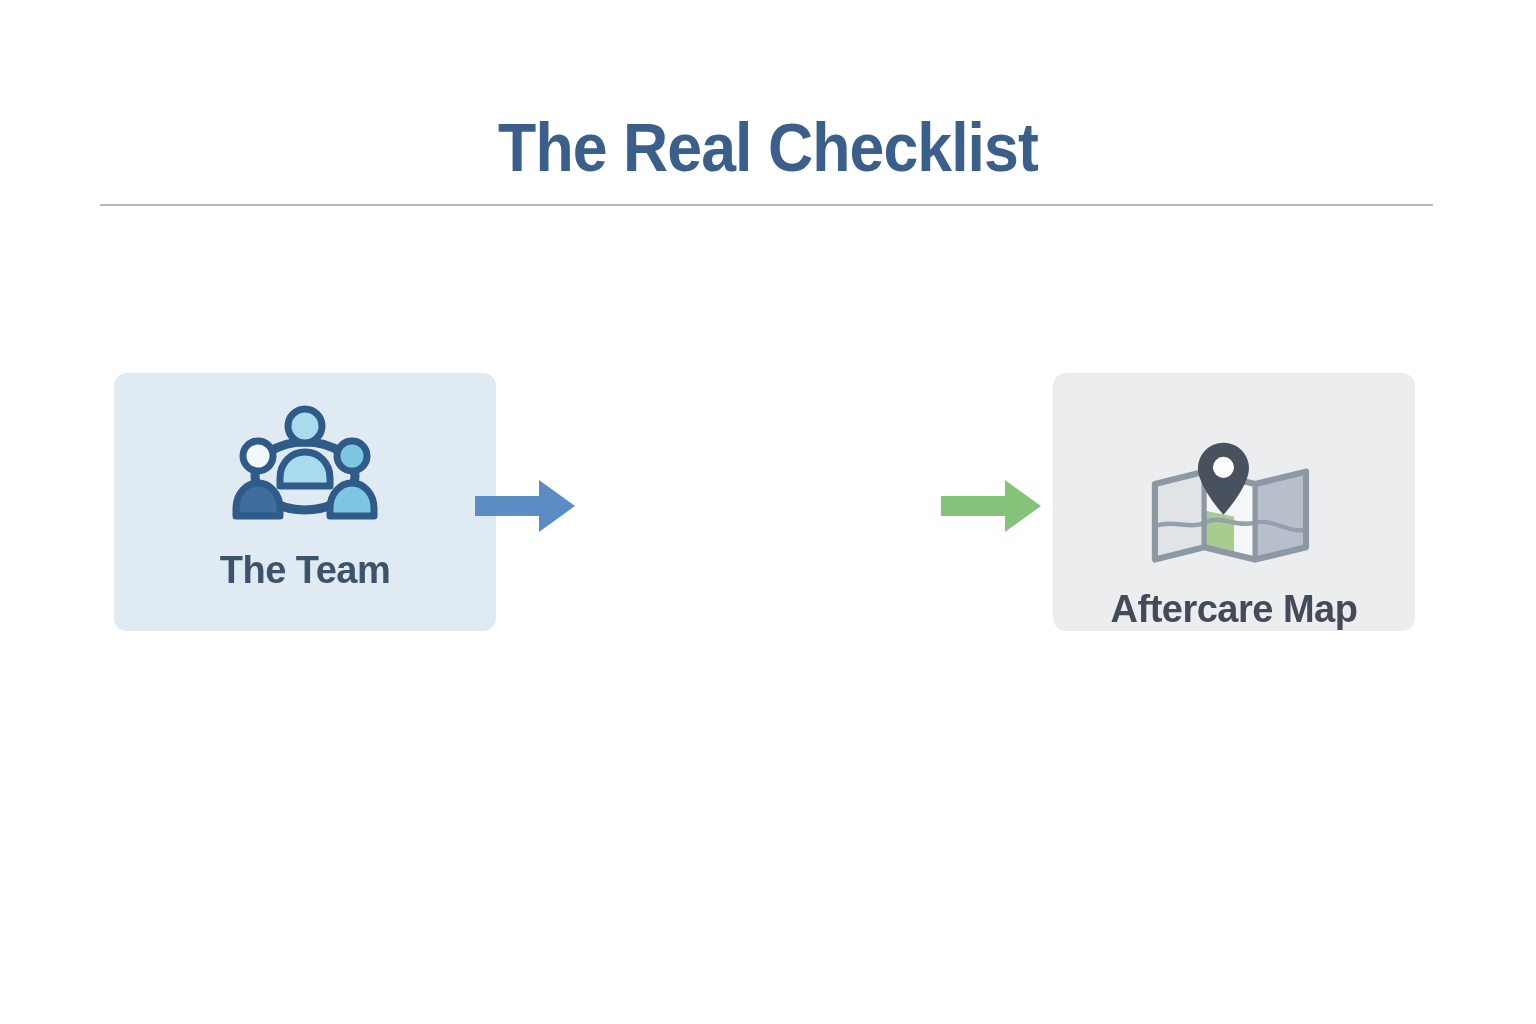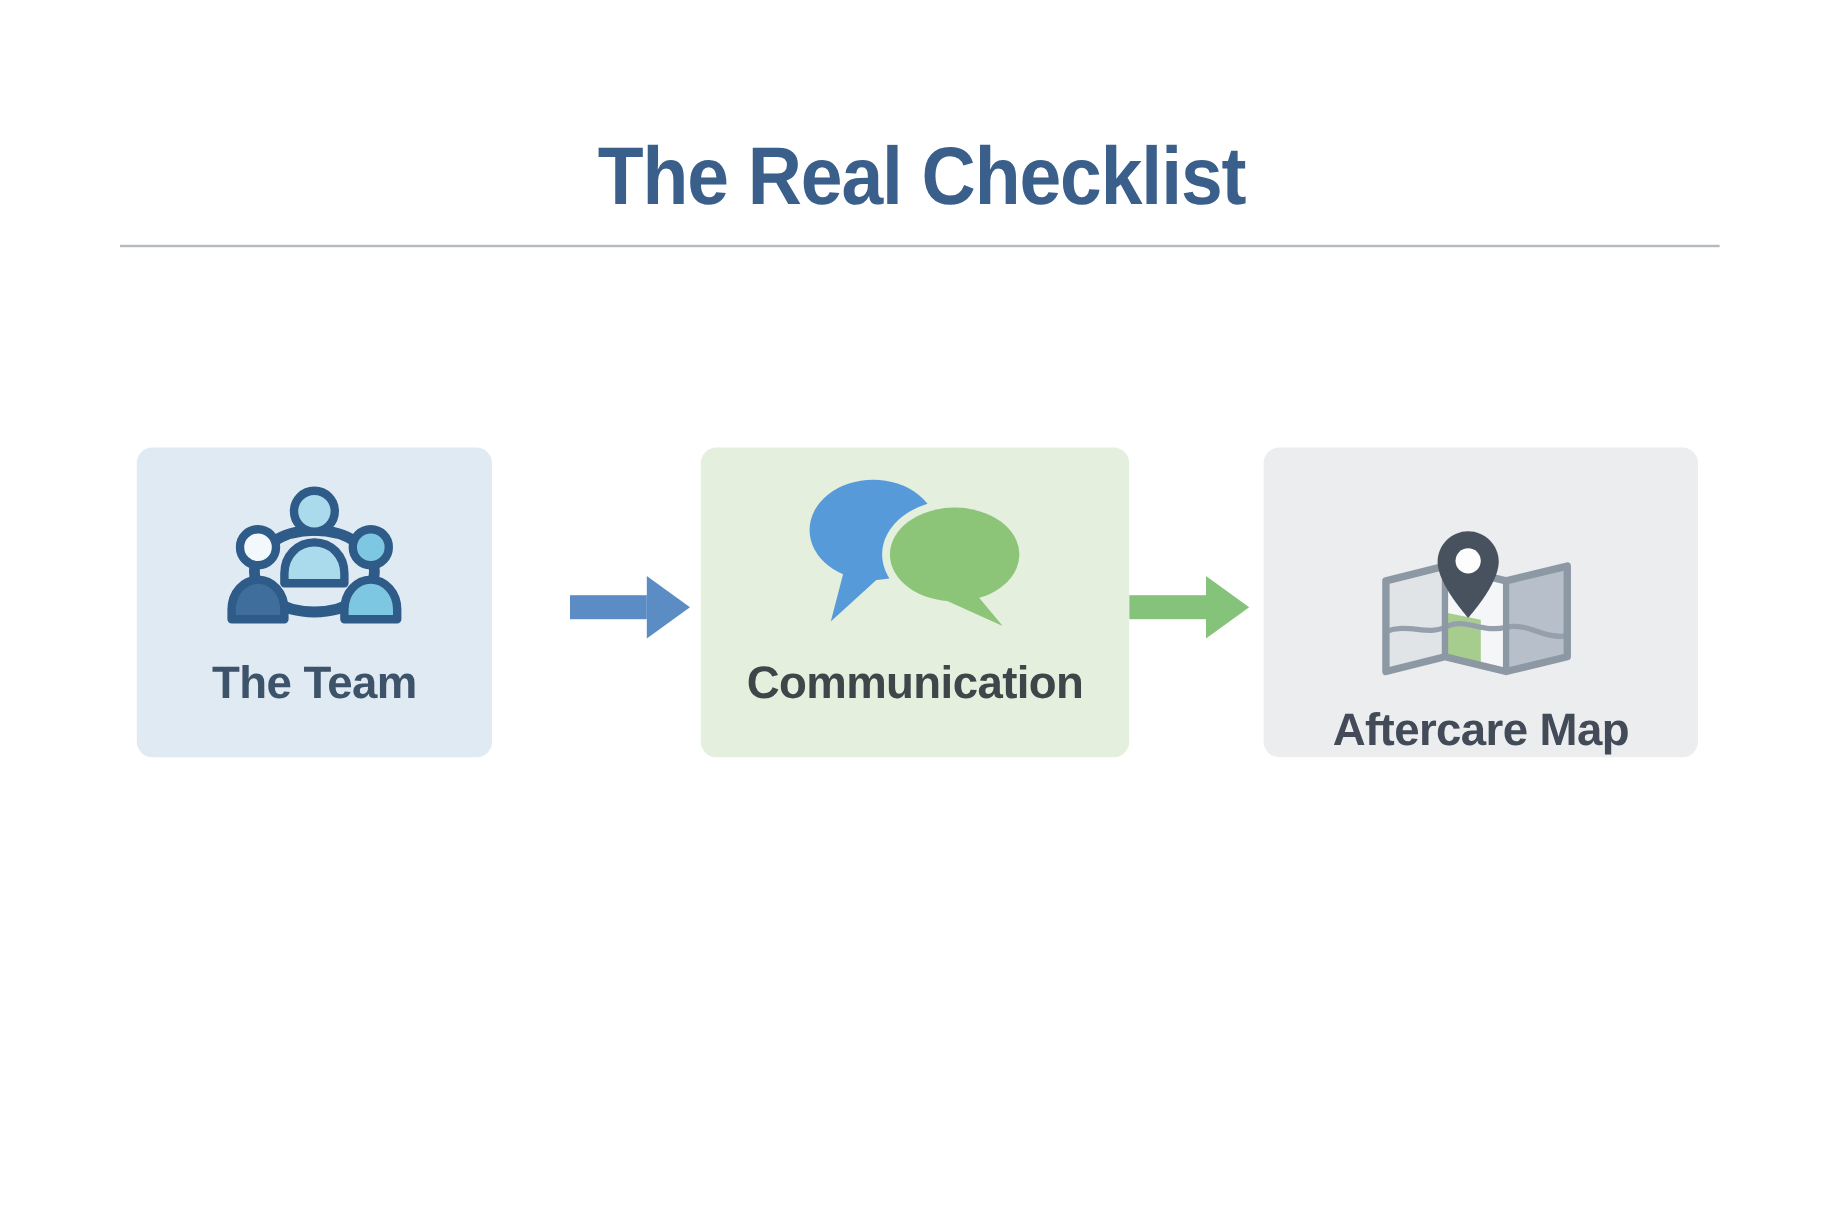--- a/index.html
+++ b/index.html
@@ -16,21 +16,21 @@
     transform:scaleX(0.92);transform-origin:center;
   }
   .title-divider{
     position:absolute;top:204px;left:100px;width:1333px;height:2px;
     background:#b5babf;
   }
   .step-card{
     position:absolute;top:373px;height:258px;border-radius:13px;
     display:flex;flex-direction:column;align-items:center;
   }
-  .card-1{left:114px;width:296px;}
+  .card-1{left:114px;width:382px;}
   .card-2{left:584px;width:357px;}
   .card-3{left:1053px;width:362px;}
   .icon-wrap{
     height:148px;margin-top:16px;display:flex;align-items:center;justify-content:center;
   }
   .step-label{
     font-size:38px;font-weight:700;letter-spacing:-0.5px;margin-top:12px;
     white-space:nowrap;
   }
   .flow-arrow{position:absolute;top:479px;width:100px;height:54px;}
@@ -64,35 +64,20 @@
     <div class="step-label" style="color: rgb(61, 83, 105);">The Team</div>
   </div>
 
   <div class="flow-arrow arrow-1">
     <svg width="100" height="54" viewBox="0 0 100 54">
       <rect x="0" y="17" width="64" height="20" style="fill: rgb(91, 141, 196);"></rect>
       <polygon points="64,1 100,27 64,53" style="fill: rgb(91, 141, 196);"></polygon>
     </svg>
   </div>
 
-  <div class="step-card card-2" style="background-color: rgb(228, 239, 222);">
-    <div class="icon-wrap">
-      <svg width="186" height="136" viewBox="0 0 200 146">
-
-        <polygon points="36,86 24,132 68,92" fill="#569ad9"></polygon>
-        <ellipse cx="62" cy="50" rx="57" ry="45" fill="#569ad9"></ellipse>
-
-        <ellipse cx="135" cy="72" rx="65" ry="49" style="fill: rgb(228, 239, 222);"></ellipse>
-
-        <polygon points="148,100 178,136 116,108" fill="#8cc478"></polygon>
-        <ellipse cx="135" cy="72" rx="58" ry="42" fill="#8cc478"></ellipse>
-      </svg>
-    </div>
-    <div class="step-label" style="color: rgb(63, 70, 74);">Communication</div>
-  </div>
 
   <div class="flow-arrow arrow-2">
     <svg width="100" height="54" viewBox="0 0 100 54">
       <rect x="0" y="17" width="64" height="20" style="fill: rgb(133, 194, 122);"></rect>
       <polygon points="64,1 100,27 64,53" style="fill: rgb(133, 194, 122);"></polygon>
     </svg>
   </div>
 
   <div class="step-card card-3" style="background-color: rgb(235, 237, 239); justify-content: flex-end;">
     <div class="icon-wrap">

